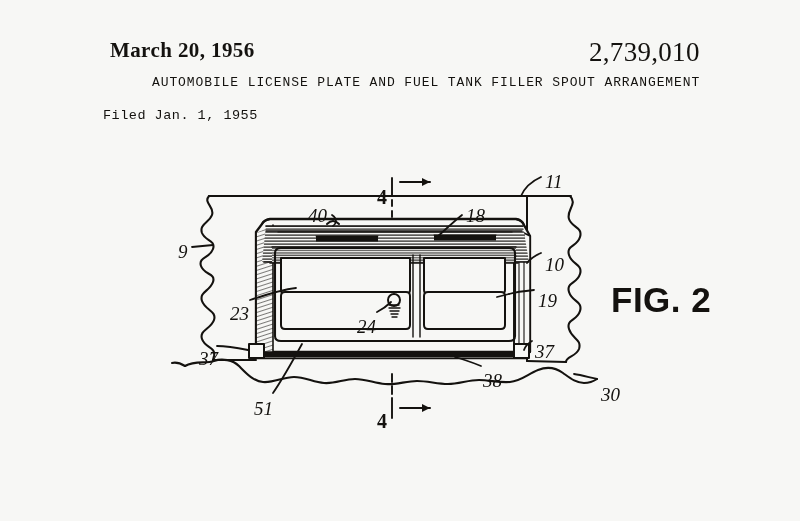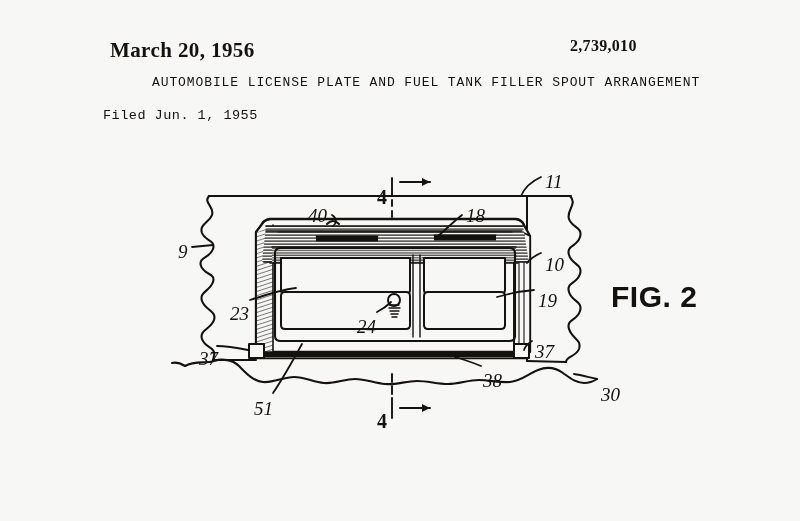--- a/index.html
+++ b/index.html
@@ -33,25 +33,25 @@
     left: 338px;
     top: 43px;
     font-family: "Liberation Sans", sans-serif;
     font-weight: bold;
     font-size: 15px;
     letter-spacing: 1.1px;
     white-space: nowrap;
   }
   .hdr-patno {
     position: absolute;
-    left: 570px;
+    left: 589px;
     top: 37px;
     font-family: "Liberation Serif", serif;
-    font-weight: bold;
-    font-size: 16px;
+    font-weight: normal;
+    font-size: 27px;
     letter-spacing: 0.3px;
     white-space: nowrap;
   }
   .hdr-title {
     position: absolute;
     left: 152px;
     top: 75px;
     font-family: "Liberation Mono", monospace;
     font-size: 13px;
     letter-spacing: 0.9px;
@@ -66,21 +66,21 @@
     letter-spacing: 0.5px;
     white-space: nowrap;
   }
   
   .fig-label {
     position: absolute;
     left: 611px;
     top: 280px;
     font-family: "Liberation Sans", sans-serif;
     font-weight: bold;
-    font-size: 30px;
+    font-size: 35px;
     letter-spacing: 0.5px;
     white-space: nowrap;
   }
   
   .ref {
     position: absolute;
     font-family: "Liberation Serif", serif;
     font-size: 19px;
     font-style: italic;
     font-weight: 500;
@@ -104,21 +104,21 @@
   }
 </style>
 </head>
 <body>
 
 <div id="page">
 
   <div class="hdr-date">March 20, 1956</div>
   <div class="hdr-patno">2,739,010</div>
   <div class="hdr-title">AUTOMOBILE LICENSE PLATE AND FUEL TANK FILLER SPOUT ARRANGEMENT</div>
-  <div class="hdr-filed">Filed Jun. 1, 1955</div>
+  <div class="hdr-filed">Filed Jan. 1, 1955</div>
 
   <div class="fig-label">FIG. 2</div>
 
   <svg class="draw" viewBox="0 0 800 521">
     <defs>
 
       <pattern id="hhatch" width="6" height="3" patternUnits="userSpaceOnUse">
         <rect width="6" height="3" fill="#f7f7f5"></rect>
         <line x1="0" y1="1.1" x2="6" y2="1.1" stroke="#14120f" stroke-width="1.15"></line>
       </pattern>

